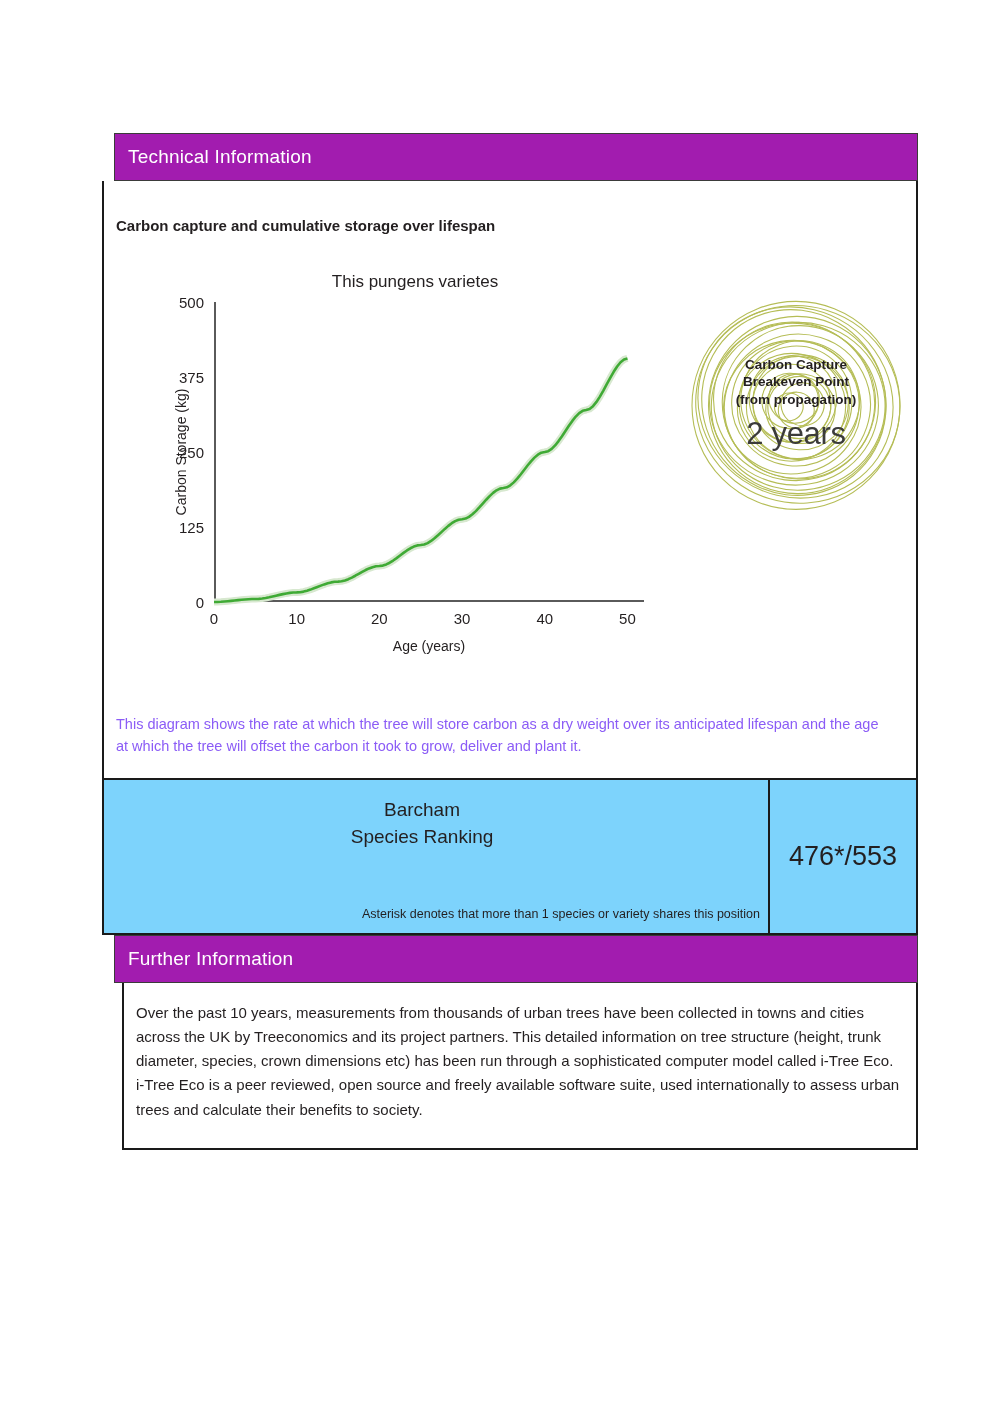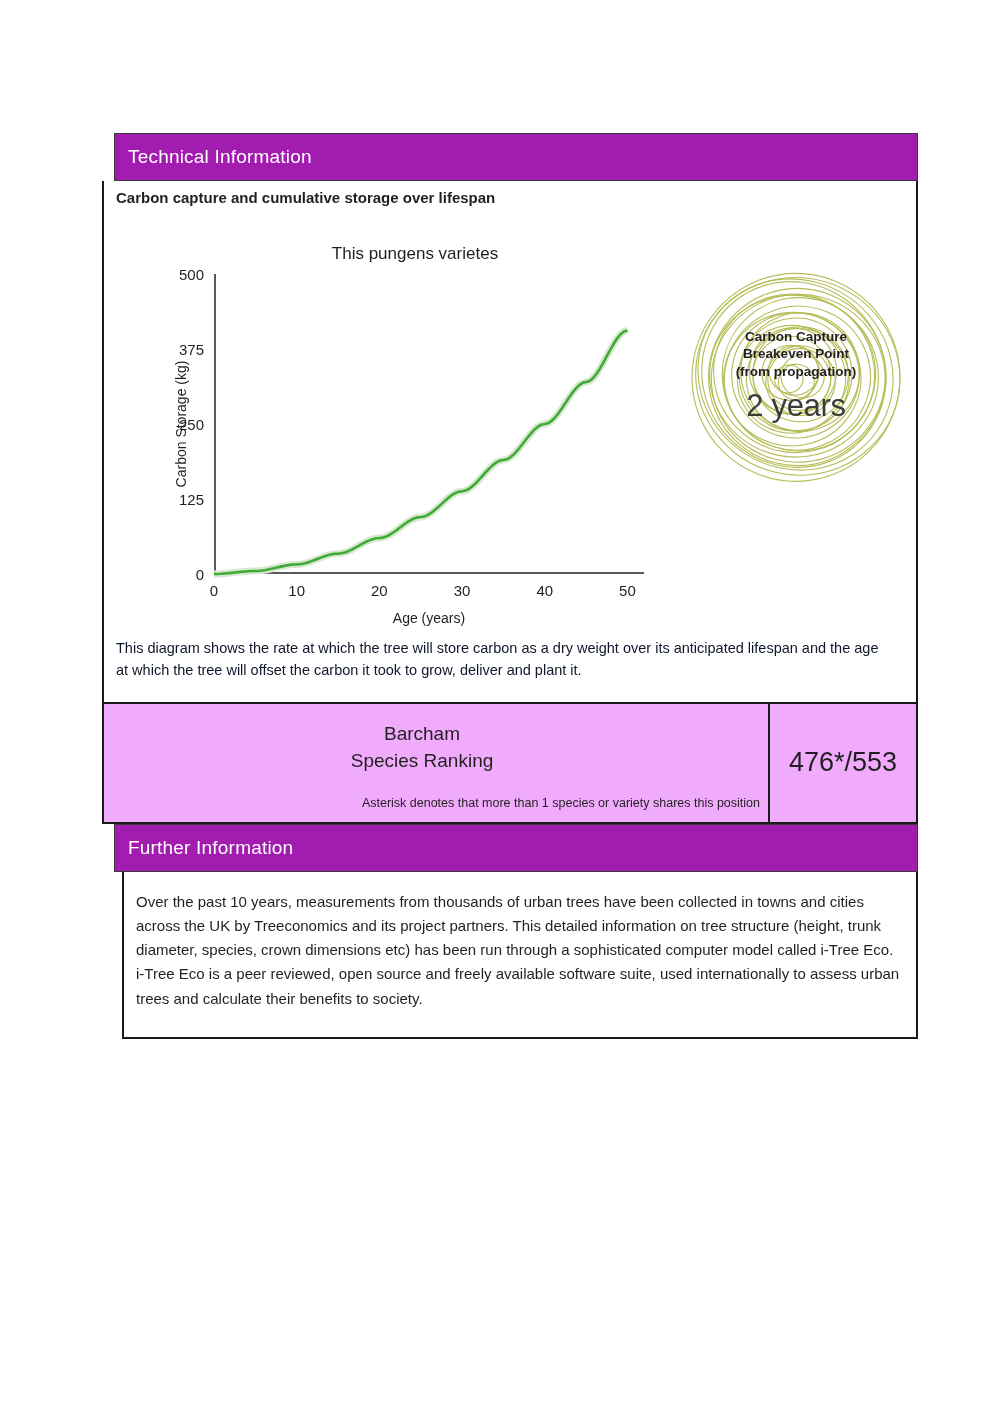--- a/index.html
+++ b/index.html
@@ -39,21 +39,21 @@
     border-left: 2px solid #1a1a1a;
     border-right: 2px solid #1a1a1a;
     border-bottom: 2px solid #1a1a1a;
     box-sizing: border-box;
     position: relative;
     background: #fff;
   }
   .tech-title {
     font-size: 15px;
     font-weight: bold;
-    padding: 8px 0 0 12px;
+    padding: 36px 0 0 12px;
   }
 
   
   .chart-wrap {
     position: relative;
     height: 430px;
   }
   .chart-title {
     position: absolute;
     left: 0;
@@ -166,31 +166,32 @@
     color: #3b3b3a;
     margin-top: 8px;
     letter-spacing: -0.3px;
   }
 
   
   .tech-caption {
     font-size: 14.5px;
     line-height: 1.5;
     padding: 2px 30px 20px 12px;
-    color: #0f172a;
+    color: #8b5cf6;
+    margin-top: 48px;
   }
 
   
   .rank-band {
     display: flex;
     border: 2px solid #1a1a1a;
     border-top: none;
     box-sizing: border-box;
-    background: #f0abfc;
-    height: 120px;
+    background: #7dd3fc;
+    height: 155px;
   }
   .rank-left {
     flex: 1 1 auto;
     position: relative;
     border-right: 2px solid #1a1a1a;
   }
   .rank-titles {
     position: absolute;
     right: 14px;
     top: 16px;

